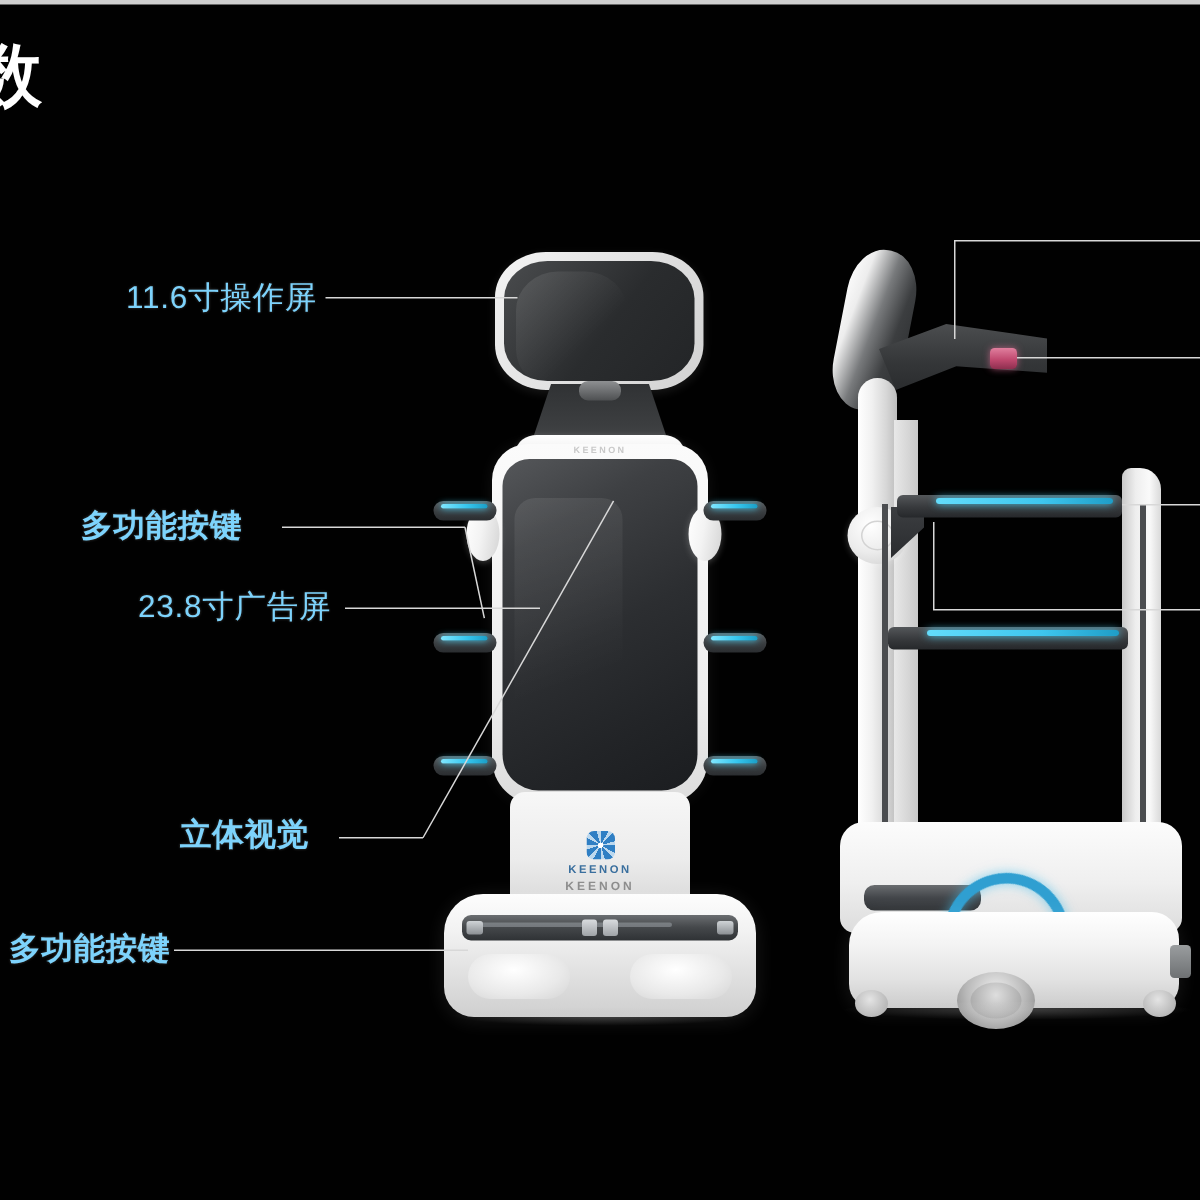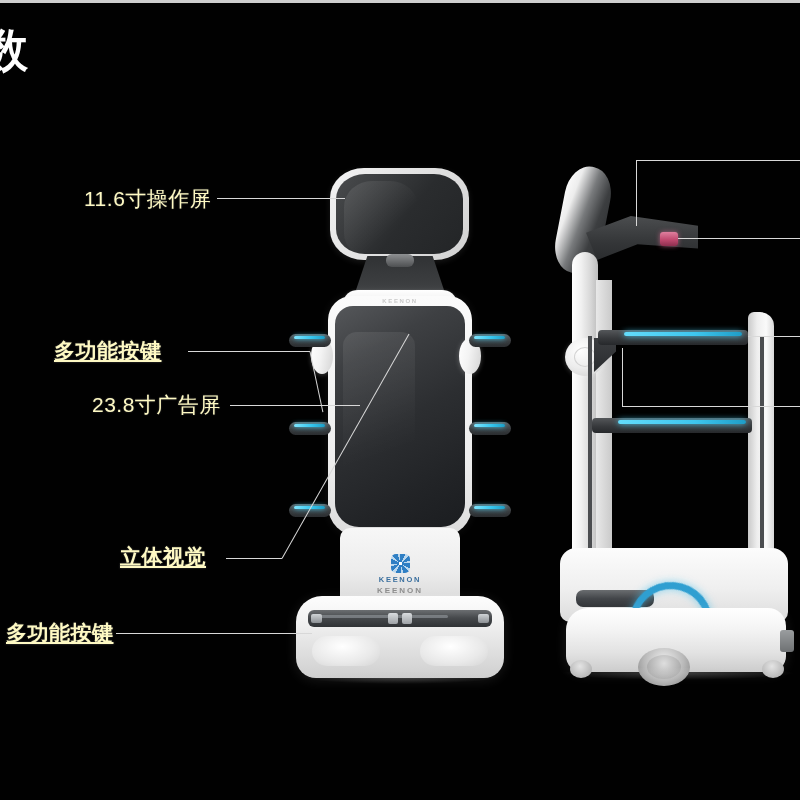--- a/index.html
+++ b/index.html
@@ -6,25 +6,25 @@
   html,body { background:#000; }
   body {
     width:800px; height:800px;
     font-family:"Liberation Sans","DejaVu Sans",sans-serif;
     overflow:hidden; position:relative;
   }
   #stage { position:absolute; inset:0; background:#010101; overflow:hidden; }
 
   
   .label {
-    position:absolute; color:#fef9c3; white-space:nowrap;
+    position:absolute; color:#7dd3fc; white-space:nowrap;
     font-size:21px; letter-spacing:.5px; line-height:1;
     text-shadow:0 0 2px rgba(255,255,255,.25);
   }
-  .label.bold { font-weight:700;text-decoration:underline; }
+  .label.bold { font-weight:700; }
   #hdr-title {
     position:absolute; left:-18px; top:27px;
     font-size:46px; font-weight:700; color:#fff; letter-spacing:2px;
     line-height:1;
   }
 
   
   .lead {
     position:absolute; background:#d8d8d8; height:1px;
     transform-origin:0 50%;

